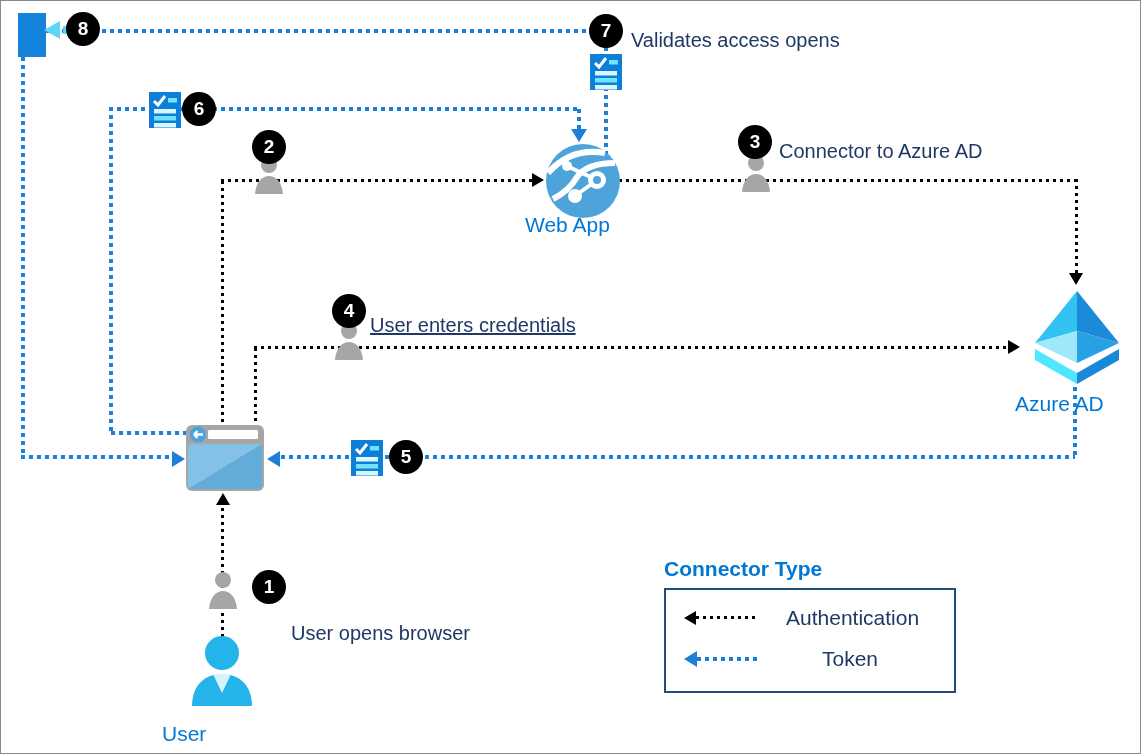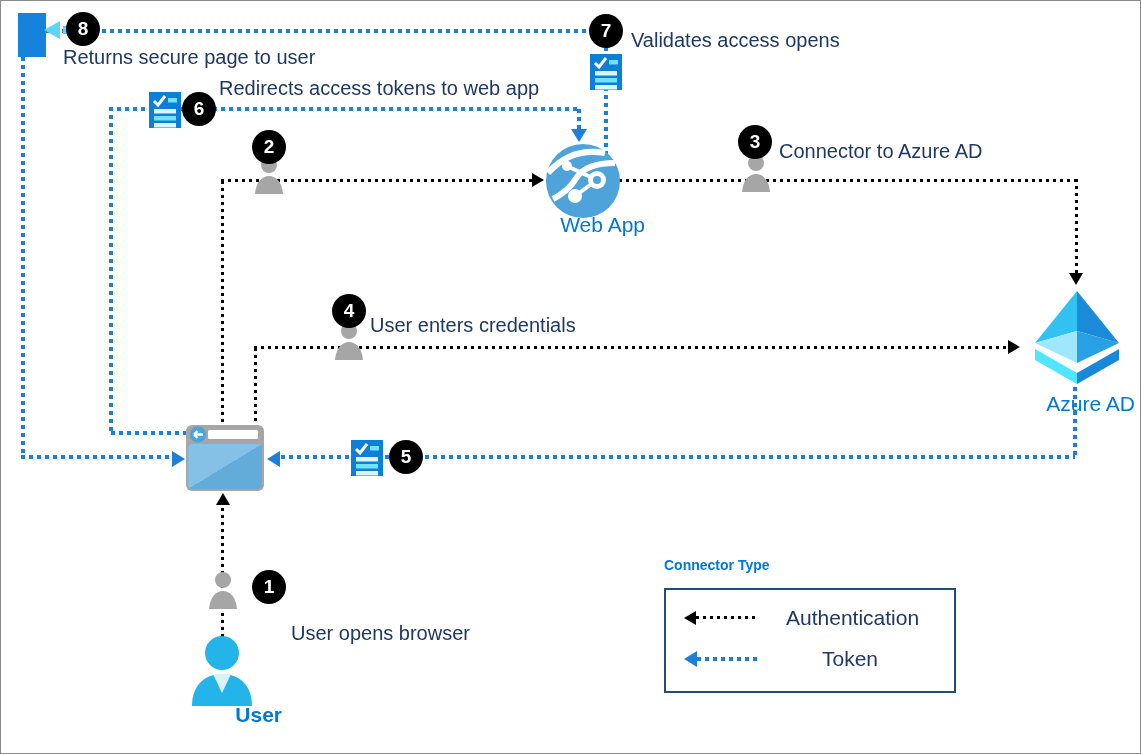--- a/index.html
+++ b/index.html
@@ -22,22 +22,22 @@
   .arr-right-blu{border-width:8px 0 8px 13px;border-color:transparent transparent transparent #1d7fd8;}
   .arr-left-blu{border-width:8px 13px 8px 0;border-color:transparent #1d7fd8 transparent transparent;}
   .arr-down-blu{border-width:13px 8px 0 8px;border-color:#1d7fd8 transparent transparent transparent;}
   .arr-left-blk{border-width:7px 12px 7px 0;border-color:transparent #000 transparent transparent;}
   
   .badge{width:34px;height:34px;border-radius:50%;background:#000;color:#fff;
     display:flex;align-items:center;justify-content:center;
     font-size:19px;font-weight:bold;z-index:5;}
   
   .step-label{color:#1f3864;font-size:20px;white-space:nowrap;z-index:4;}
-  .node-label{color:#0078d4;font-size:21px;white-space:nowrap;text-align:right;}
-  .legend-title{color:#0078d4;font-size:14px;font-weight:bold;}
+  .node-label{color:#0078d4;font-size:21px;white-space:nowrap;text-align:left;}
+  .legend-title{color:#0078d4;font-size:21px;font-weight:bold;}
   .legend-box{width:288px;height:101px;border:2px solid #1f4e79;background:#fff;}
   .legend-label{color:#1f3864;font-size:21px;white-space:nowrap;}
   .page-box{width:28px;height:44px;background:#1583dc;}
   svg{display:block;}
 </style>
 </head>
 <body>
 
 <div id="canvas">
 
@@ -116,21 +116,21 @@
     <rect x="22" y="5" width="50" height="9" rx="1.5" fill="#fff"></rect>
     <circle cx="12" cy="9.5" r="8" fill="#4aa3db"></circle>
     <path d="M8 9.5 h9 M8 9.5 l3.5 -3.5 M8 9.5 l3.5 3.5" stroke="#fff" stroke-width="2.4" fill="none"></path>
   </svg>
 
   <svg class="abs" style="left:188px;top:633px;" width="66" height="72" viewBox="0 0 66 72">
     <circle cx="33" cy="19" r="17" fill="#25b4ea"></circle>
     <path d="M3 72 C 3 51 16 40 33 40 C 50 40 63 51 63 72 Z" fill="#25b4ea"></path>
     <path d="M24 40 L42 40 L33 59 Z" fill="#d9f3fc"></path>
   </svg>
-  <div class="abs node-label" style="left:161px;top:702px;width:120px;font-weight:bold;">User</div>
+  <div class="abs node-label" style="left:161px;top:721px;width:120px;">User</div>
 
   <svg class="abs" style="left:206px;top:570px;" width="32" height="38" viewBox="0 0 32 38">
     <circle cx="16" cy="9" r="8" fill="#a6a6a6"></circle>
     <path d="M2 38 C 3 26 9 20 16 20 C 23 20 29 26 30 38 Z" fill="#a6a6a6"></path>
   </svg>
   <svg class="abs" style="left:252px;top:155px;" width="32" height="38" viewBox="0 0 32 38">
     <circle cx="16" cy="9" r="8" fill="#a6a6a6"></circle>
     <path d="M2 38 C 3 26 9 20 16 20 C 23 20 29 26 30 38 Z" fill="#a6a6a6"></path>
   </svg>
   <svg class="abs" style="left:739px;top:153px;" width="32" height="38" viewBox="0 0 32 38">
@@ -171,24 +171,22 @@
   <div class="abs badge" style="left:251px;top:129px;">2</div>
   <div class="abs badge" style="left:737px;top:124px;">3</div>
   <div class="abs badge" style="left:331px;top:293px;">4</div>
   <div class="abs badge" style="left:388px;top:439px;">5</div>
   <div class="abs badge" style="left:181px;top:91px;">6</div>
   <div class="abs badge" style="left:588px;top:13px;">7</div>
   <div class="abs badge" style="left:65px;top:11px;">8</div>
 
   <div class="abs step-label" style="left:290px;top:573px;margin-top:48px;">User opens browser</div>
   <div class="abs step-label" style="left:778px;top:139px;">Connector to Azure AD</div>
-  <div class="abs step-label" style="left:369px;top:313px;">User enters credentials</div>
-  <div class="abs step-label" style="left:218px;top:76px;">Redirects access tokens to web app</div>
+  <div class="abs step-label" style="left:369px;top:313px;text-decoration:underline;">User enters credentials</div>
   <div class="abs step-label" style="left:630px;top:28px;">Validates access opens</div>
-  <div class="abs step-label" style="left:62px;top:45px;">Returns secure page to user</div>
 
   <div class="abs legend-title" style="left:663px;top:556px;">Connector Type</div>
   <div class="abs legend-box" style="left:663px;top:587px;"></div>
   <div class="abs arr arr-left-blk" style="left:683px;top:610px;"></div>
   <div class="abs auth-h" style="left:695px;top:615px;width:60px;"></div>
   <div class="abs legend-label" style="left:785px;top:605px;">Authentication</div>
   <div class="abs arr arr-left-blu" style="left:683px;top:650px;"></div>
   <div class="abs tok-h" style="left:696px;top:656px;width:60px;"></div>
   <div class="abs legend-label" style="left:785px;top:646px;margin-left:36px;">Token</div>
 

